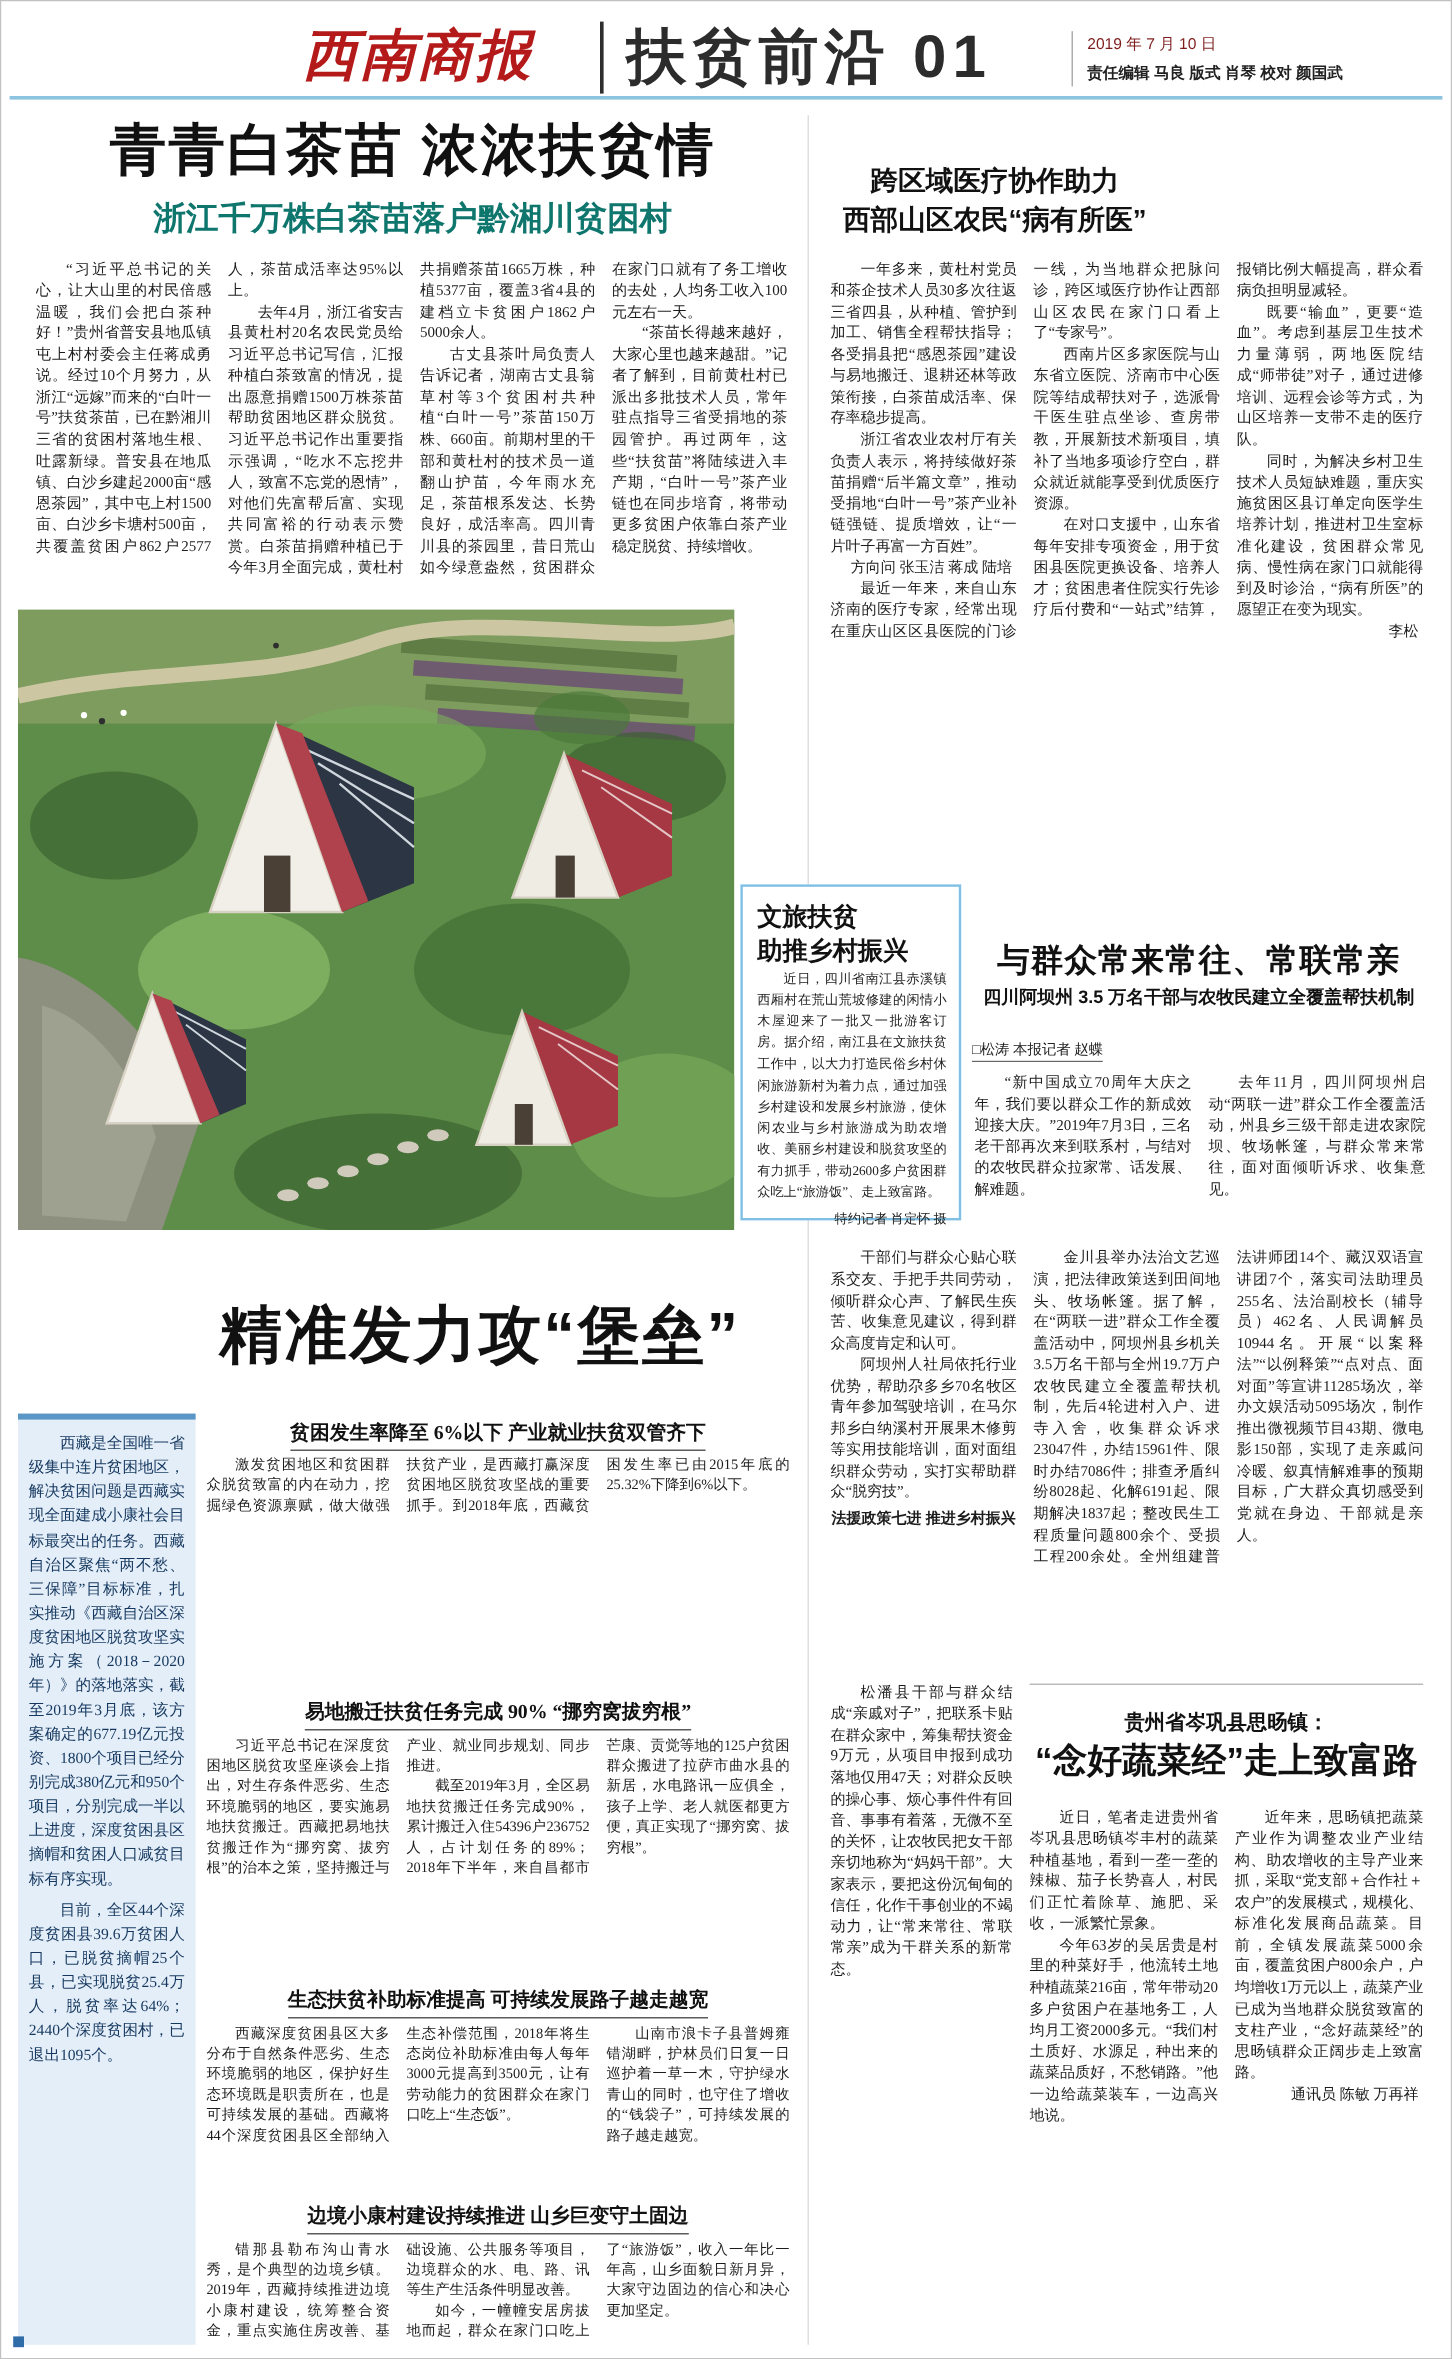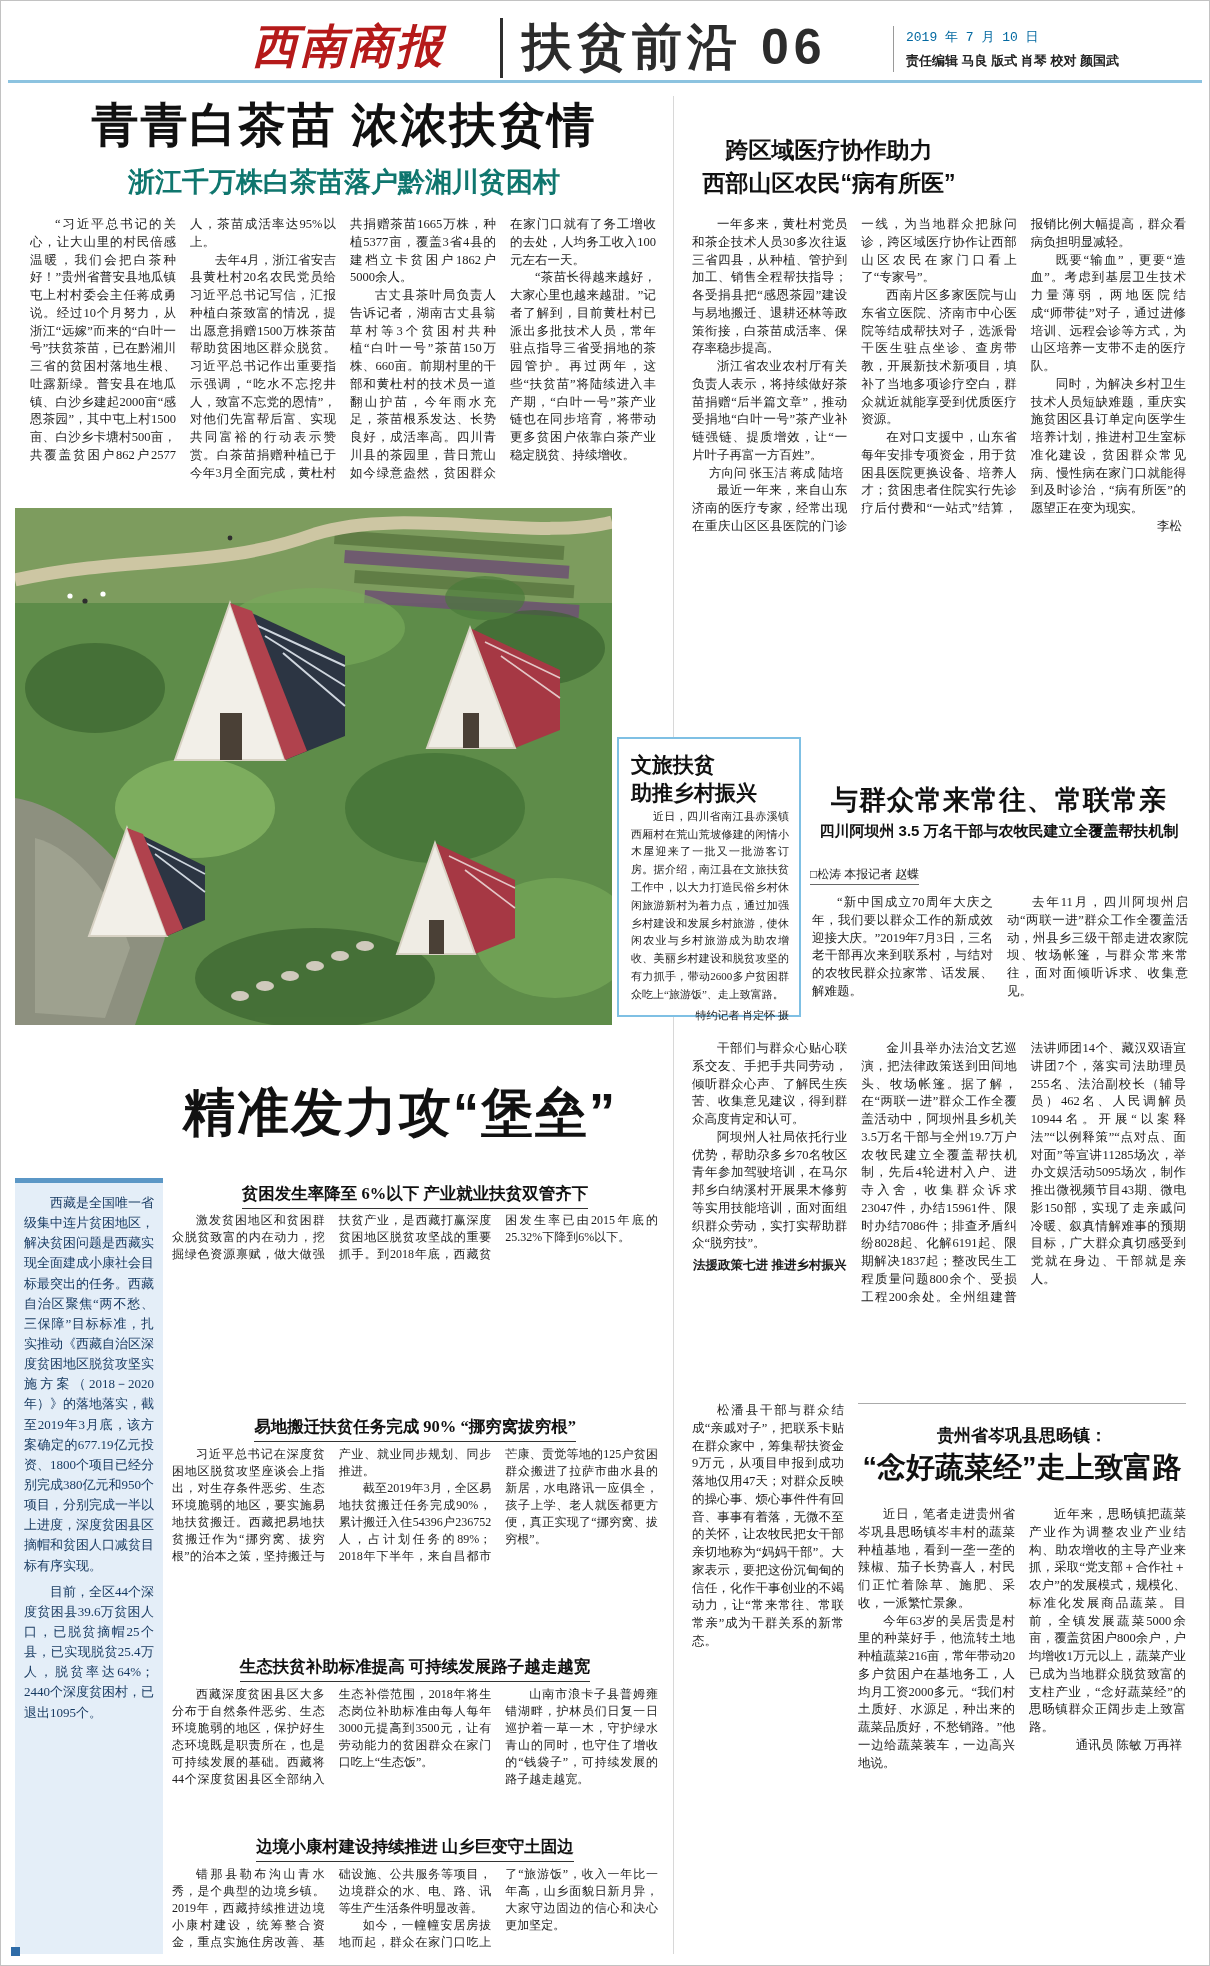--- a/index.html
+++ b/index.html
@@ -6,21 +6,21 @@
   .page{position:relative;width:1210px;height:1966px;background:#fff;margin:0 auto;
         font-family:"Liberation Serif","DejaVu Serif",serif;color:#1d1d1d;overflow:hidden;
         box-shadow:inset 0 0 0 1px #c2c2c2;}
   .abs{position:absolute;box-sizing:border-box;}
   .hei{font-family:"Liberation Sans","DejaVu Sans",sans-serif;}
   
   .masthead{left:252px;top:16px;font-size:46px;font-weight:bold;font-style:italic;color:#b51a1a;letter-spacing:2px;}
   .hvline1{left:500px;top:18px;width:3px;height:60px;background:#2e2e2e;}
   .hsection{left:522px;top:14px;font-size:50px;font-weight:900;color:#2c2c2c;letter-spacing:5px;}
   .hvline2{left:893px;top:26px;width:1px;height:46px;background:#9a9a9a;}
-  .hdate{left:906px;top:28px;font-size:13px;color:#0369a1;font-family:Liberation Mono, monospace;}
+  .hdate{left:906px;top:28px;font-size:13px;color:#7f1d1d;}
   .hstaff{left:906px;top:52px;font-size:13px;color:#222;font-weight:bold;}
   .bluerule{left:8px;top:80px;right:8px;height:3px;background:#8cc3e0;}
   .vdivider{left:673px;top:96px;width:1px;height:1858px;background:#d8d8d8;}
   
   .tea-h1{left:30px;top:94px;width:628px;text-align:center;font-size:47px;font-weight:900;color:#111;letter-spacing:2px;}
   .tea-h2{left:30px;top:164px;width:628px;text-align:center;font-size:27px;font-weight:900;color:#0f766e;}
   .cols{column-gap:14px;text-align:justify;font-size:12.5px;line-height:1.42;color:#1c1c1c;overflow:hidden;}
   .cols p{margin:0;text-indent:2em;}
   .cols p.byline{text-align:right;text-indent:0;padding-right:4px;}
   .cols p.inhead{text-align:center;text-indent:0;font-weight:bold;font-family:"Liberation Sans",sans-serif;margin:4px 0;}
@@ -58,21 +58,21 @@
   .tb-body{left:172px;width:486px;column-count:3;font-size:12px;}
   .corner-sq{left:11px;top:1947px;width:9px;height:9px;background:#2f6ca8;}
 </style>
 </head>
 <body>
 
 <div class="page">
 
   <div class="abs masthead">西南商报</div>
   <div class="abs hvline1"></div>
-  <div class="abs hsection hei">扶贫前沿 06</div>
+  <div class="abs hsection hei">扶贫前沿 01</div>
   <div class="abs hvline2"></div>
   <div class="abs hdate hei">2019 年 7 月 10 日</div>
   <div class="abs hstaff hei">责任编辑 马良 版式 肖琴 校对 颜国武</div>
   <div class="abs bluerule"></div>
   <div class="abs vdivider"></div>
 
   <div class="abs tea-h1 hei">青青白茶苗  浓浓扶贫情</div>
   <div class="abs tea-h2 hei">浙江千万株白茶苗落户黔湘川贫困村</div>
   <div class="abs cols tea-cols">
     <p>“习近平总书记的关心，让大山里的村民倍感温暖，我们会把白茶种好！”贵州省普安县地瓜镇屯上村村委会主任蒋成勇说。经过10个月努力，从浙江“远嫁”而来的“白叶一号”扶贫茶苗，已在黔湘川三省的贫困村落地生根、吐露新绿。普安县在地瓜镇、白沙乡建起2000亩“感恩茶园”，其中屯上村1500亩、白沙乡卡塘村500亩，共覆盖贫困户862户2577人，茶苗成活率达95%以上。</p>

